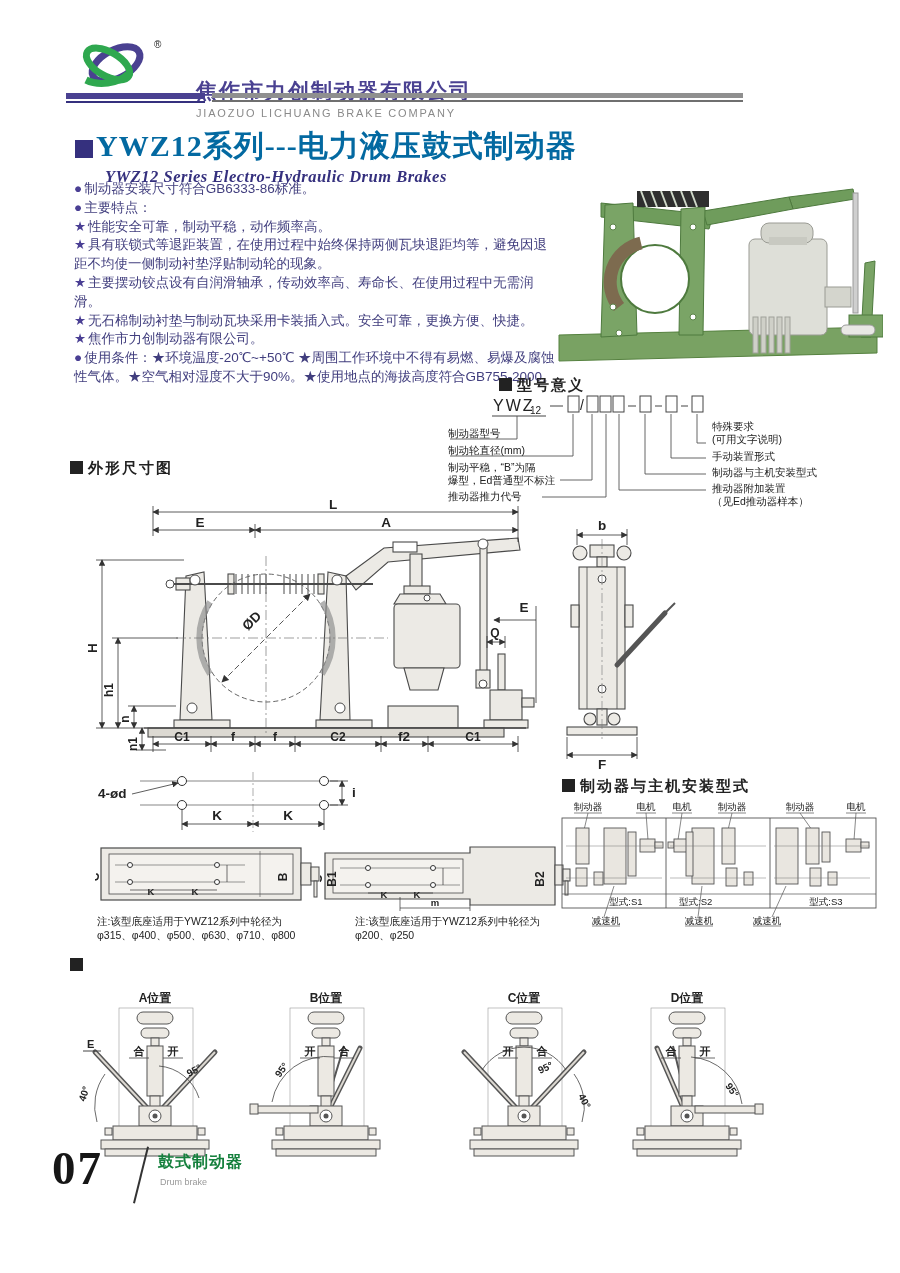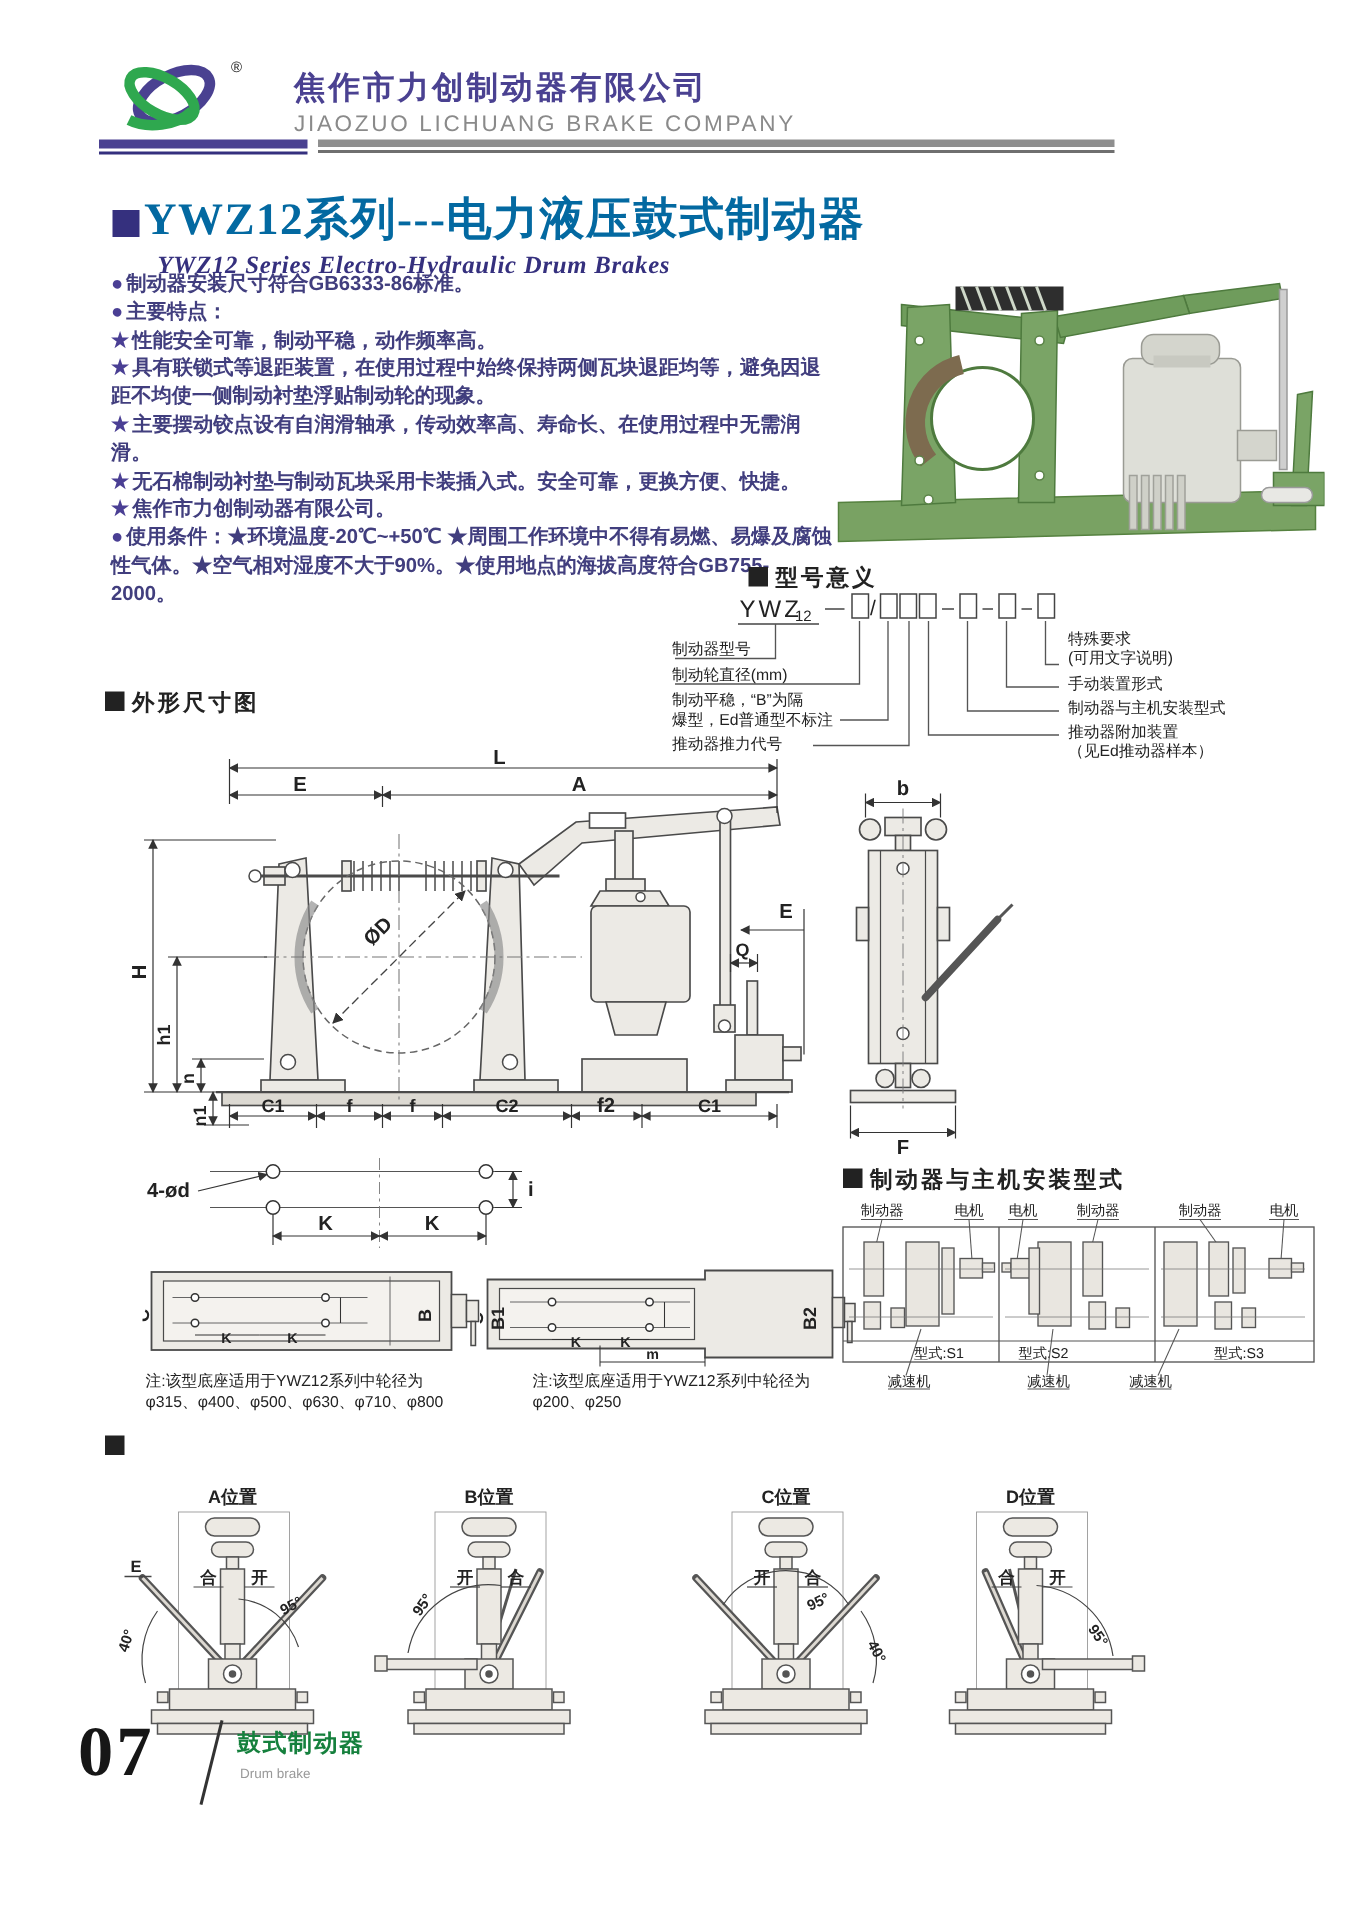--- a/index.html
+++ b/index.html
@@ -1,29 +1,29 @@
 <!DOCTYPE html>
 <html><head>
 <meta charset="utf-8">
 <style>
   html,body{margin:0;padding:0;background:#fff;}
   .page{position:relative;width:900px;height:1273px;background:#fff;overflow:hidden;
         font-family:"Liberation Sans",sans-serif;}
   .abs{position:absolute;}
   
-  .co-cn{font-size:21px;font-weight:bold;color:#4a4191;letter-spacing:2px;}
-  .co-en{font-size:15px;color:#8a8a8a;letter-spacing:1.8px;margin-top:2px;}
+  .co-cn{font-size:21px;font-weight:bold;color:#4a4191;letter-spacing:2px;margin-top:33px;}
+  .co-en{font-size:11px;color:#8a8a8a;letter-spacing:1.8px;margin-top:2px;}
   .bar{position:absolute;height:6px;}
   .barline{position:absolute;height:1.5px;}
   
   .t-sq{display:inline-block;width:18px;height:18px;background:#35307e;vertical-align:-2px;margin-right:3px;}
   .title-cn{font-family:"Liberation Serif",serif;font-size:30px;font-weight:bold;color:#0369a1;letter-spacing:1px;}
   .title-en{font-family:"Liberation Serif",serif;font-size:16.5px;font-weight:bold;color:#35307e;letter-spacing:0.5px;font-style:italic;}
   
-  .features{width:482px;font-size:13.5px;line-height:18.8px;color:#413e7e;font-weight:bold;}
+  .features{width:482px;font-size:13.5px;line-height:18.8px;color:#413e7e;font-weight:normal;}
   .features p{margin:0;}
   .features .mk{color:#4a3f94;margin-right:2px;}
   
   .sec{font-size:15px;font-weight:bold;color:#222;letter-spacing:2px;white-space:nowrap;}
   .sec .sq{display:inline-block;width:13px;height:13px;background:#222;margin-right:5px;vertical-align:-1px;}
   
   .mlabel{font-size:10.5px;color:#222;line-height:13px;white-space:pre-line;}
   
   .note{font-size:10.5px;color:#222;line-height:14px;}
   

